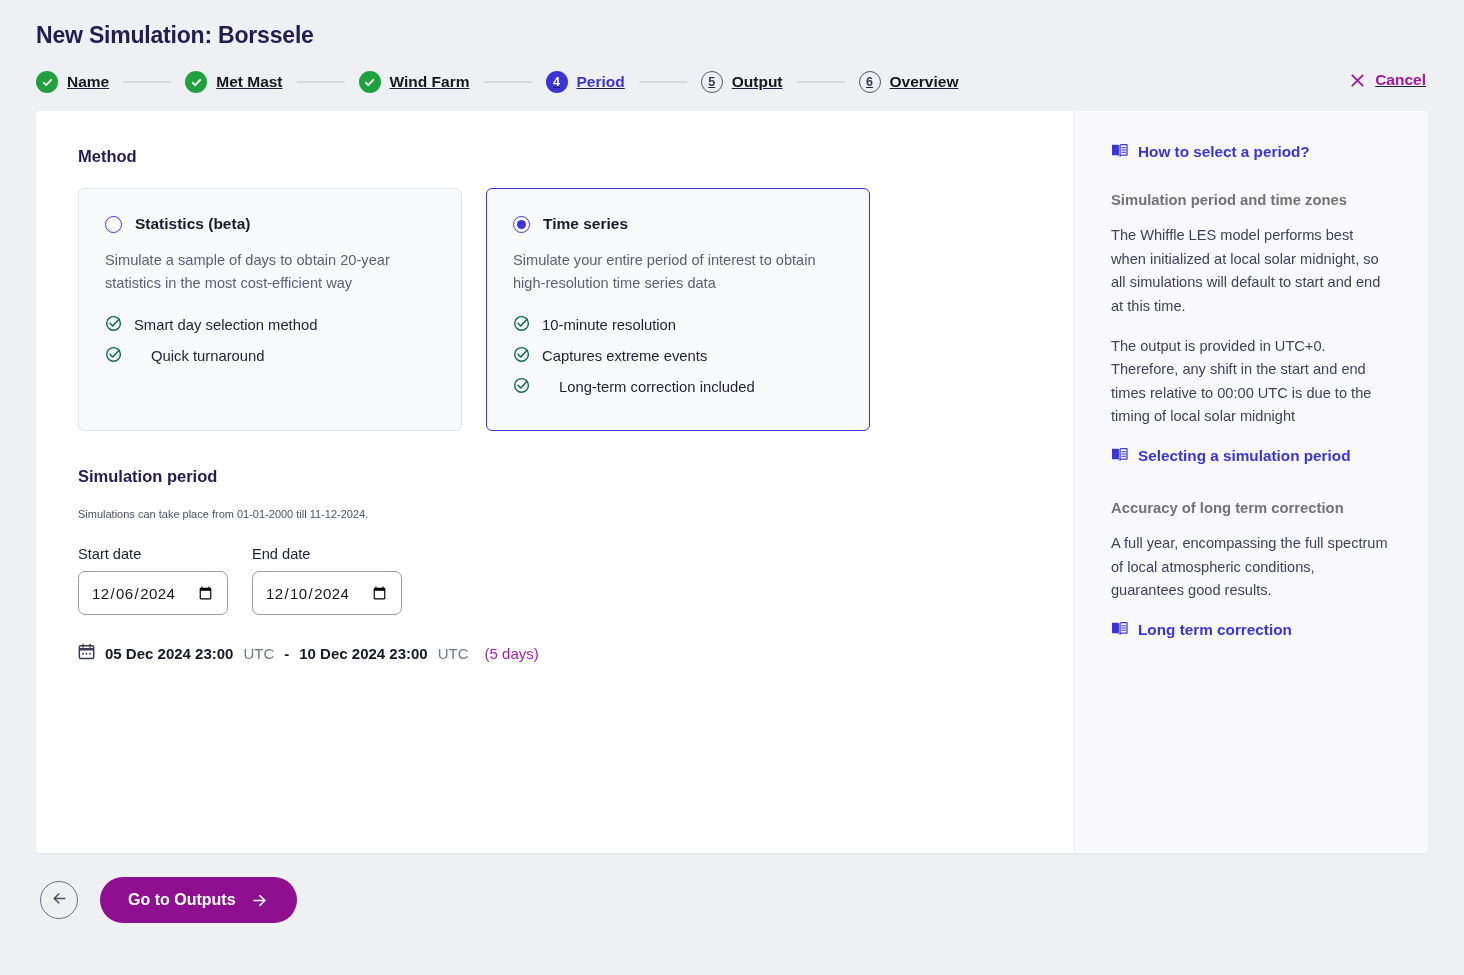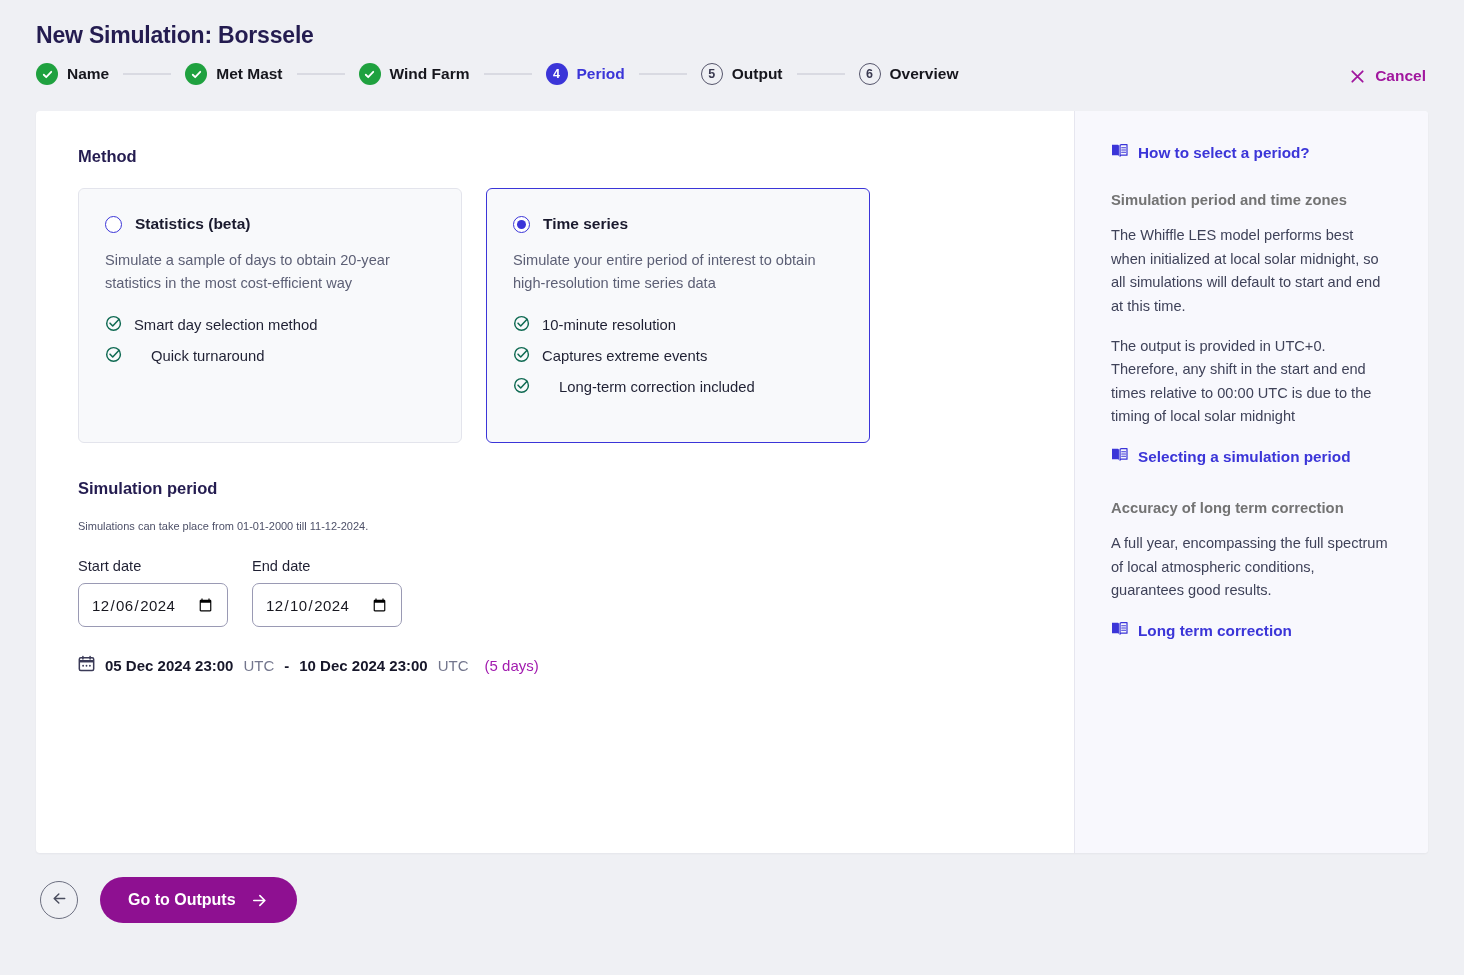--- a/index.html
+++ b/index.html
@@ -14,21 +14,21 @@
   }
   .page { position: relative; width: 1464px; height: 975px; }
 
   
   .header { padding: 22px 36px 0 36px; }
   .app-title {
     font-size: 23px; font-weight: bold; color: #241c50;
     letter-spacing: -0.2px; margin: 0 0 14px 0;
   }
   .stepper-row {
-    display: flex; align-items: flex-start; height: 30px;
+    display: flex; align-items: flex-end; height: 30px; text-decoration: underline;
   }
   .stepper { display: flex; align-items: center; flex: 0 0 auto; }
   .step { display: flex; align-items: center; gap: 9px; }
   .step-label { font-size: 15.5px; font-weight: bold; color: #16161d; white-space: nowrap; }
   .step.done .step-label { color: #16161d; }
   .step.current .step-label { color: #3b35d8; }
   .step-badge {
     width: 22px; height: 22px; border-radius: 50%;
     display: flex; align-items: center; justify-content: center;
     font-size: 12.5px; font-weight: bold; flex: 0 0 auto;
@@ -88,21 +88,21 @@
     width: 9px; height: 9px; margin: -4.5px 0 0 -4.5px;
     border-radius: 50%; background: #3b35d8;
   }
   .method-name { font-size: 15.5px; font-weight: bold; color: #1a1a2e; }
   .method-desc {
     font-size: 14.6px; color: #5c5f75; line-height: 1.55;
     margin: 0 0 20px 0; max-width: 330px;
   }
   .feature-list { list-style: none; margin: 0; padding: 0; }
   .feature { display: flex; align-items: center; gap: 11px; margin-bottom: 9px; text-align: center; }
-  .feature:last-child { margin-bottom: 16px; gap: 28px; }
+  .feature:last-child { margin-bottom: 4px; gap: 28px; }
   .feature-text { font-size: 14.8px; color: #1f2033; }
   .check-circle { flex: 0 0 auto; display: block; }
 
   
   .period-title { margin-top: 36px; }
   .period-note { font-size: 11px; color: #4d5068; margin: 0 0 26px 0; }
   .date-row { display: flex; gap: 24px; }
   .date-field { display: flex; flex-direction: column; }
   .date-label { font-size: 14.6px; color: #1f2033; margin-bottom: 9px; }
   .date-input {
@@ -116,21 +116,21 @@
     display: flex; align-items: center; gap: 10px;
     margin-top: 28px; font-size: 15px;
   }
   .summary-strong { font-weight: bold; color: #17172a; }
   .summary-muted { color: #73768d; }
   .summary-days { color: #a21caf; margin-left: 6px; }
   .cal-icon { display: block; flex: 0 0 auto; }
 
   
   .side-link {
-    display: flex; align-items: center; gap: 10px;
+    display: flex; align-items: flex-start; gap: 10px;
     color: #3b35d8; font-size: 15.3px; font-weight: bold;
     text-decoration: none; cursor: pointer; margin-bottom: 30px;
   }
   .side-link.inline { margin: 18px 0 34px 0; }
   .side-h { font-size: 14.8px; font-weight: bold; color: #737373; margin: 0 0 16px 0; }
   .side-p { font-size: 14.6px; color: #3f4259; line-height: 1.62; margin: 0 0 16px 0; }
   .book-icon { display: block; flex: 0 0 auto; }
 
   
   .footer {

